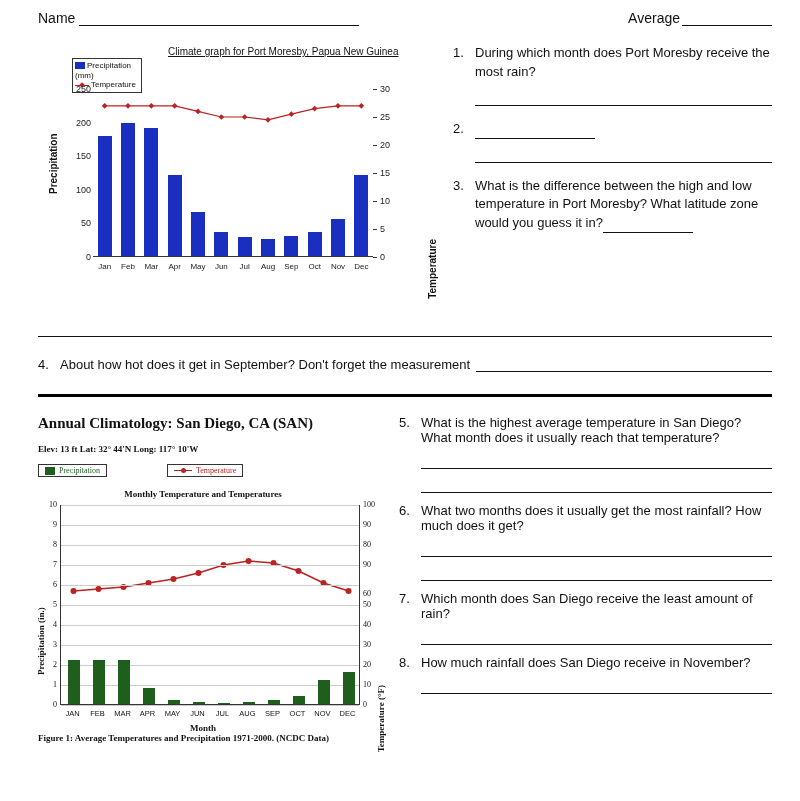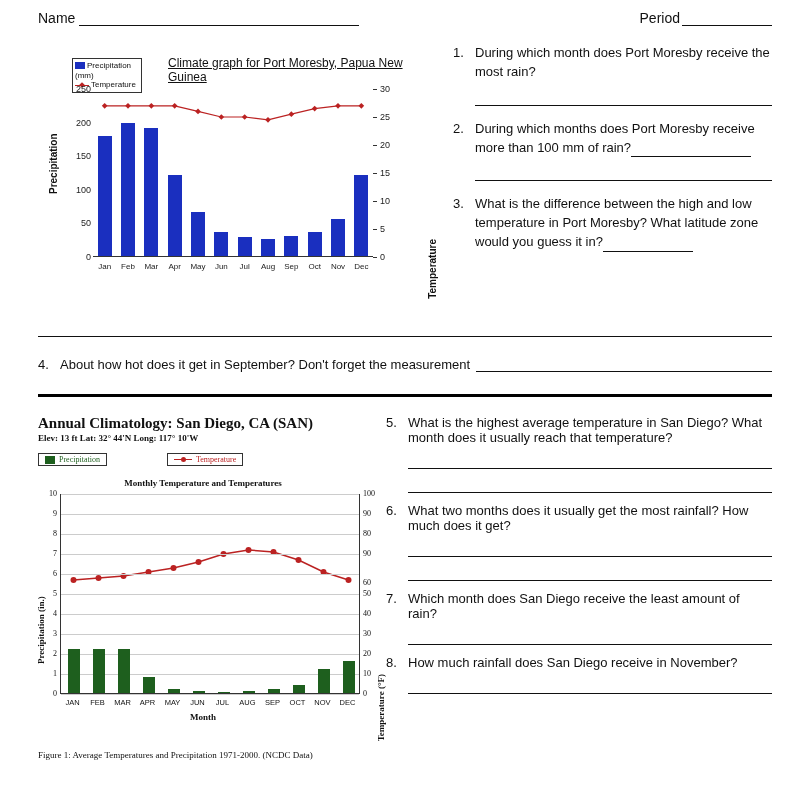--- a/index.html
+++ b/index.html
@@ -21,76 +21,76 @@
   .hdr { display: flex; gap: 40px; font-size: 14px; margin-bottom: 18px; }
   .hdr .name-line { flex: 0 0 350px; display:flex; align-items:flex-end; }
   .hdr .period-line { margin-left:auto; display:flex; align-items:flex-end; }
   .uline { border-bottom: 1px solid #111; height: 14px; display:inline-block; }
   .row1 { display:flex; gap: 20px; }
   .chartA { width: 395px; height: 245px; position:relative; font-family: Arial, sans-serif; font-size:9px; }
   .legA { position:absolute; top:14px; left:34px; width:70px; border:1px solid #333; font-size:8px; line-height:1.2; padding:2px; background:#fff;}
   .legA .bx{display:inline-block;width:10px;height:7px;background:#1a2fbf;margin-right:2px;vertical-align:middle;}
   .legA .ln{display:inline-block;width:14px;height:0;border-top:1px solid #bb2222;vertical-align:middle;margin-right:2px;position:relative;}
   .legA .ln::after{content:"";position:absolute;left:5px;top:-3px;width:4px;height:4px;background:#bb2222;transform:rotate(45deg);}
-  .titleA{ position:absolute; top:12px; left:130px; font-size:12px; text-decoration:underline; color:#111;}
+  .titleA{ position:absolute; top:2px; left:130px; font-size:10px; text-decoration:underline; color:#111;}
   .plotA{ position:absolute; left:55px; top:45px; width:280px; height:168px; border-bottom:1px solid #333; }
   .ylA{ position:absolute; left:35px; width:18px; text-align:right; font-size:9px; color:#222;}
   .ylrA{ position:absolute; right:35px; width:18px; text-align:left; font-size:9px; color:#222;}
   .xA{ position:absolute; top:218px; width:22px; text-align:center; font-size:8px; color:#222;}
   .barA{ position:absolute; bottom:0; width:14px; background:#1a2fbf;}
   .axisTitleL{ position:absolute; left:10px; top:150px; transform: rotate(-90deg); transform-origin:left top; font-size:10px; font-weight:bold;}
   .axisTitleR{ position:absolute; right:6px; top:195px; transform: rotate(-90deg); transform-origin:right top; font-size:10px; font-weight:bold;}
   .tickA{ position:absolute; right:-4px; width:4px; height:1px; background:#333;}
   svg.lineA{ position:absolute; left:0; top:0; width:280px; height:168px; overflow:visible;}
   .qcol { flex:1; font-size:13px; line-height:1.45; }
   .q { display:flex; margin-bottom:14px; }
   .qn { width:22px; flex-shrink:0;}
   .qt { flex:1;}
   .inline-u { display:inline-block; border-bottom:1px solid #111; height:13px; vertical-align:bottom;}
   .blank-line { border-bottom:1px solid #111; height:18px; margin-top:6px;}
   .q4 { margin-top:20px; font-size:13px; display:flex;}
   .divider { border-top:3px solid #000; margin: 22px 0 18px 0;}
-  .row2 { display:flex; gap:18px; }
+  .row2 { display:flex; gap:31px; }
   .chartB { width: 330px; font-family: "Times New Roman", serif;}
   .titleB { font-weight:bold; font-size:15px; }
-  .subB { font-size:9px; font-weight:bold; margin-top:1px;}
+  .subB { font-size:9px; font-weight:bold; margin-top:12px;}
   .legB { margin-top:10px; display:flex; gap:60px; align-items:center;}
   .legB .pbox{ border:1px solid #333; padding:1px 6px; font-size:8px; display:flex;align-items:center;gap:4px;}
   .legB .gb{display:inline-block;width:10px;height:8px;background:#1e5f1e;}
   .legB .tbox{ font-size:8px; color:#c33; display:flex;align-items:center;gap:4px; border:1px solid #333; padding:1px 6px; color:#333;}
   .legB .rl{display:inline-block;width:18px;height:0;border-top:1px solid #bb2222;position:relative;}
   .legB .rl::after{content:"";position:absolute;left:7px;top:-3px;width:5px;height:5px;background:#bb2222;border-radius:50%;}
   .plotBwrap{margin-top:12px;}
   .plotBtitle{font-size:9px; font-weight:bold; text-align:center; margin-bottom:6px;}
   .plotB{ position:relative; width:300px; height:200px; margin-left:22px; border-left:1px solid #333; border-bottom:1px solid #333; border-right:1px solid #333;}
   .gridB{ position:absolute; left:0; right:0; height:0; border-top:1px solid #ccc;}
   .ylB{ position:absolute; left:-16px; width:12px; text-align:right; font-size:8px;}
   .ylrB{ position:absolute; right:-18px; width:14px; text-align:left; font-size:8px;}
   .xB{ position:absolute; top:204px; width:20px; text-align:center; font-size:7.5px; font-family:Arial;}
   .barB{ position:absolute; bottom:0; width:12px; background:#1e5f1e;}
   svg.lineB{ position:absolute; left:0; top:0; width:300px; height:200px; overflow:visible;}
   .axisBl{position:absolute; left:-2px; top:170px; transform:rotate(-90deg); transform-origin:left top; font-size:9px; font-weight:bold;}
   .axisBr{position:absolute; right:-4px; top:180px; transform:rotate(-90deg); transform-origin:right top; font-size:9px; font-weight:bold;}
   .axisBx{text-align:center; font-size:9px; font-weight:bold; margin-top:18px;}
-  .figcap{font-size:9px; font-weight:normal; margin-top:28px;}
+  .figcap{font-size:9px; font-weight:bold; margin-top:0;}
   .qcol2{flex:1; font-size:13px;}
   .q2{ display:flex; margin-bottom:10px;}
 </style>
 </head>
 <body>
 
 <div class="page">
 
   <div class="hdr">
     <div class="name-line">
       <span>Name</span>
       <span class="uline" style="width:280px;margin-left:4px;"></span>
     </div>
     <div class="period-line">
-      <span>Period</span>
+      <span>Average</span>
       <span class="uline" style="width:90px;margin-left:2px;"></span>
     </div>
   </div>
 
   <div class="row1">
 
     <div class="chartA">
       <div class="legA">
         <div><span class="bx"></span><span>Precipitation (mm)</span></div>
         <div><span class="ln"></span><span>Temperature</span></div>
@@ -165,21 +165,21 @@
       <div class="q">
         <div class="qn">1.</div>
         <div class="qt">
           <span>During which month does Port Moresby receive the most rain?</span>
           <div class="blank-line"></div>
         </div>
       </div>
       <div class="q">
         <div class="qn">2.</div>
         <div class="qt">
-          <span>During which months does Port Moresby receive more than 100 mm of rain?</span><span class="inline-u" style="width:120px;"></span>
+          <span class="inline-u" style="width:120px;"></span>
           <div class="blank-line"></div>
         </div>
       </div>
       <div class="q">
         <div class="qn">3.</div>
         <div class="qt">
           <span>What is the difference between the high and low temperature in Port Moresby? What latitude zone would you guess it in?</span><span class="inline-u" style="width:90px;"></span>
         </div>
       </div>
     </div>

